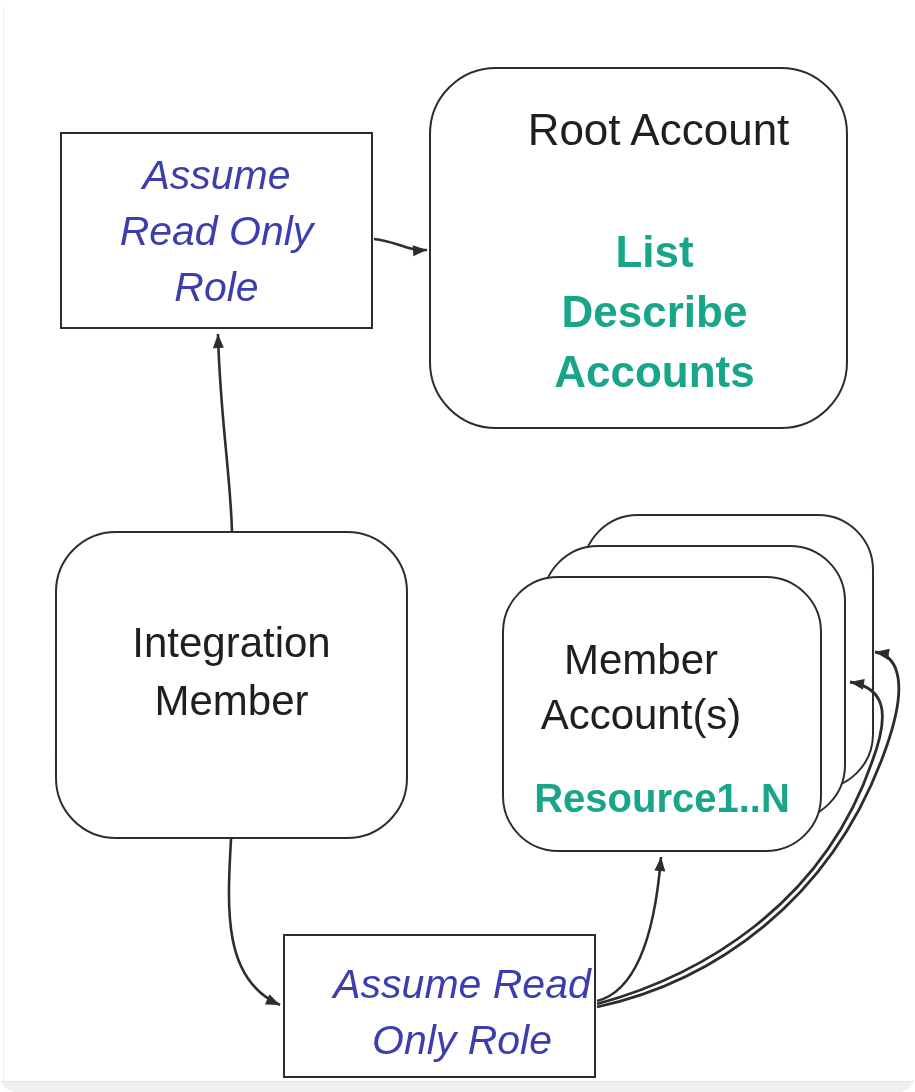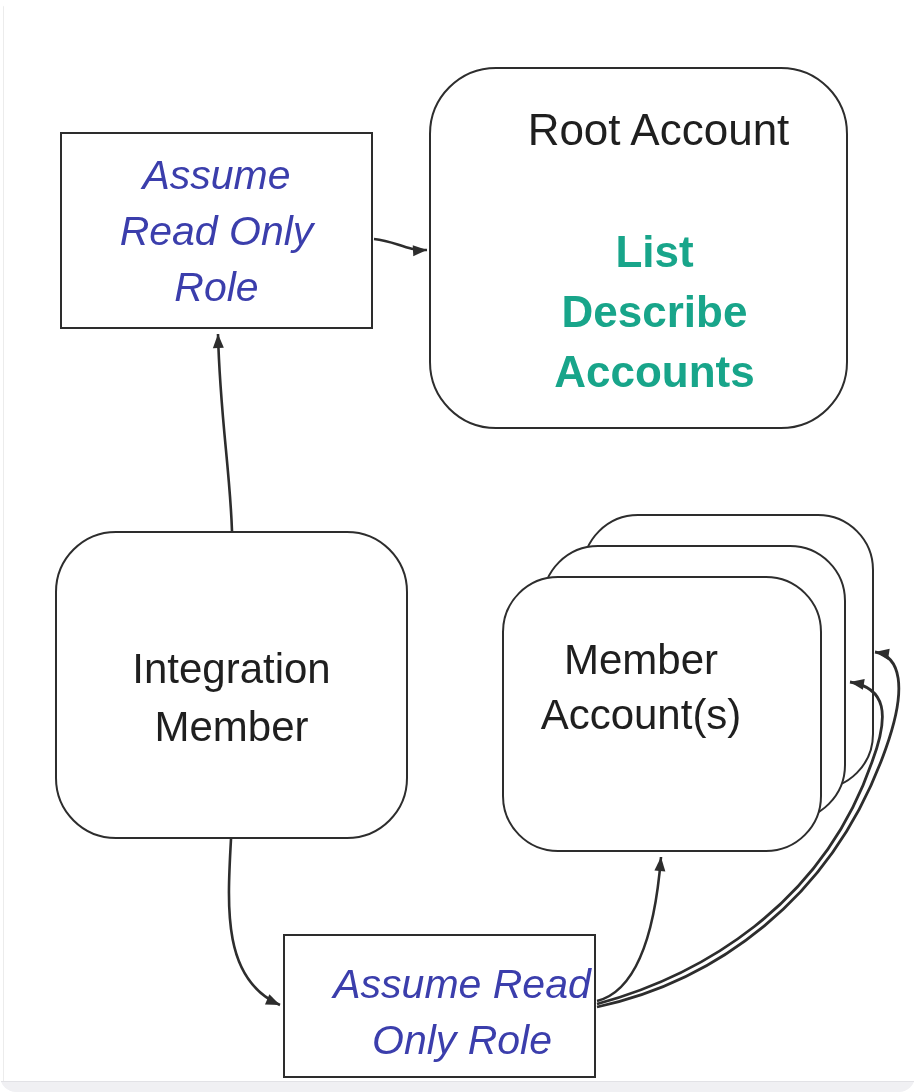--- a/index.html
+++ b/index.html
@@ -82,29 +82,32 @@
   <div class="overlay root-title" style="left:430px; top:102px; width:417px;">
     <span class="txt label-text root-title">Root Account</span>
   </div>
 
   <div class="overlay root-actions" style="left:430px; top:222px; width:417px;">
     <span class="txt action-text">List</span>
     <span class="txt action-text">Describe</span>
     <span class="txt action-text">Accounts</span>
   </div>
 
-  <div class="overlay integration-label" style="left:56px; top:640px; width:351px;">
+  <div class="overlay integration-label" style="left:56px; top:614px; width:351px;">
     <span class="txt label-text">Integration</span>
     <span class="txt label-text">Member</span>
   </div>
 
   <div class="overlay member-label" style="left:482px; top:604px; width:318px;margin-top:28px;">
     <span class="txt label-text">Member</span>
     <span class="txt label-text">Account(s)</span>
   </div>
 
+  <div class="overlay resource-label" style="left:503px; top:771px; width:318px;">
+    <span class="txt action-text">Resource1..N</span>
+  </div>
 
   <div class="overlay bottom-role" style="left:284px; top:956px; width:356px;">
     <span class="txt role-text">Assume Read</span>
     <span class="txt role-text">Only Role</span>
   </div>
 
 </div>
 
 </body></html>

